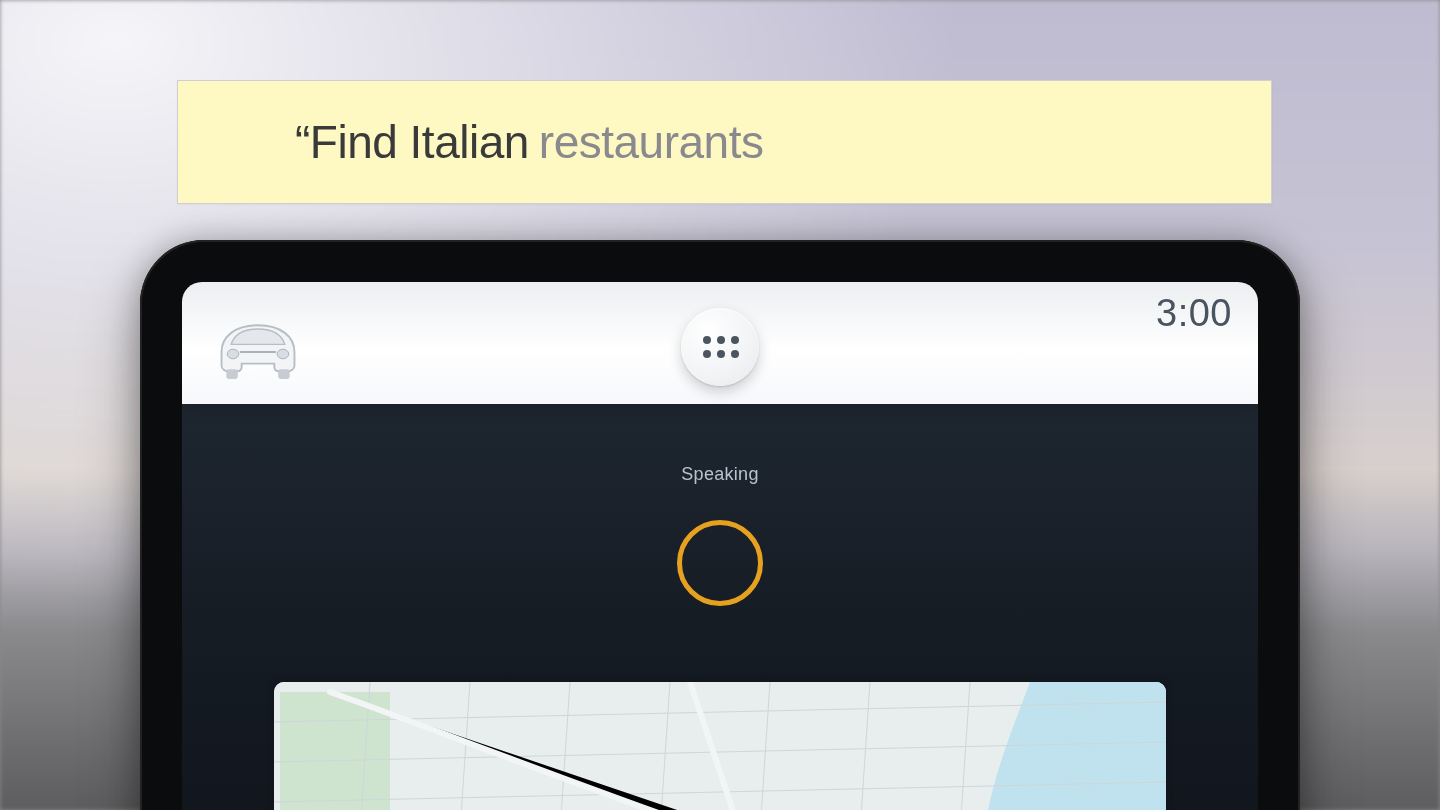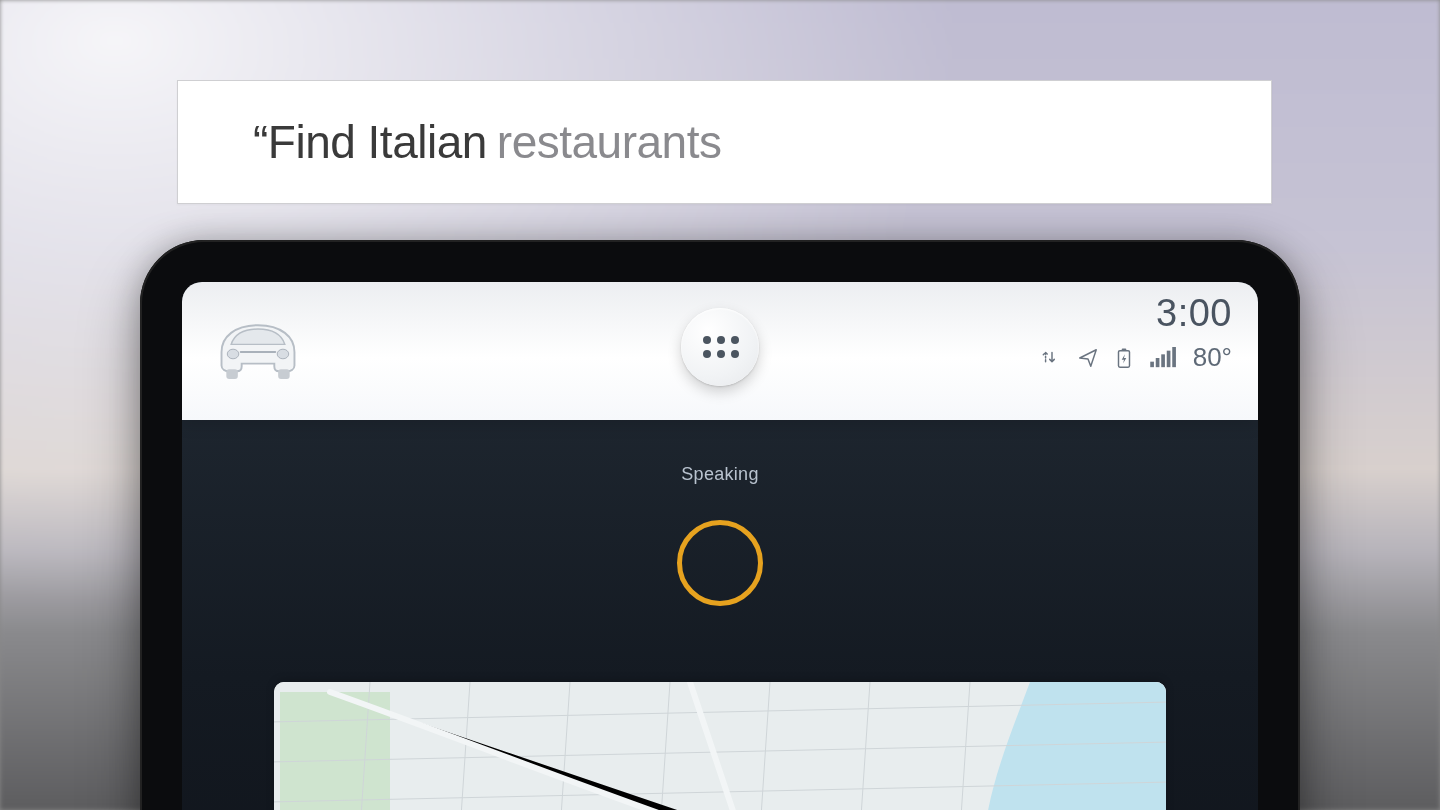--- a/index.html
+++ b/index.html
@@ -22,26 +22,26 @@
     filter: blur(2px);
   }
 
   
   .caption-bar {
     position: absolute;
     left: 177px;
     top: 80px;
     width: 1095px;
     height: 124px;
-    background: #ffffff;
+    background: #fef9c3;
     border: 1px solid #cfcfd2;
     box-shadow: 0 1px 2px rgba(0,0,0,0.04);
     display: flex;
     align-items: center;
-    padding-left: 75px;
+    padding-left: 117px;
     box-sizing: border-box;
   }
   .caption-text {
     font-size: 46px;
     font-weight: 400;
     color: #3b3b3b;
     letter-spacing: -0.5px;
     white-space: nowrap;
   }
   .caption-text .part1 { color: #3a3a3a; }
@@ -69,21 +69,21 @@
     bottom: 0;                 
     background: linear-gradient(180deg, #222b35 0%, #141a22 60%, #10141b 100%);
     border-radius: 20px 20px 0 0;
     overflow: hidden;
   }
 
   
   .status-bar {
     position: absolute;
     left: 0; right: 0; top: 0;
-    height: 138px;
+    height: 122px;
     background: linear-gradient(180deg, #eceef1 0%, #ffffff 55%, #f6f8fb 100%);
     box-shadow: 0 6px 14px rgba(0,0,0,0.12);
   }
 
   .car-icon {
     position: absolute;
     left: 28px;
     top: 24px;
     width: 96px;
     height: 82px;
@@ -227,51 +227,20 @@
             <span></span>
             <span></span>
             <span></span>
             <span></span>
             <span></span>
         </span>
       </div>
 
       <div class="status-right">
         <div class="clock">3:00</div>
-        <div class="status-row">
-
-          <svg class="status-icon" viewBox="0 0 24 24">
-            <g stroke="#6a7480" stroke-width="1.6" fill="none" stroke-linecap="round">
-              <path d="M5 16 L5 6 M2.5 8.5 L5 6 L7.5 8.5" stroke-dasharray="2 2"></path>
-              <path d="M12 6 L12 16 M9.5 13.5 L12 16 L14.5 13.5"></path>
-            </g>
-          </svg>
-
-          <svg class="status-icon" viewBox="0 0 24 24">
-            <path d="M3 12 L21 3 L15 21 L12 13 Z" fill="none" stroke="#6a7480" stroke-width="1.6" stroke-linejoin="round"></path>
-          </svg>
-
-          <svg class="status-icon" viewBox="0 0 24 24">
-            <rect x="6" y="4" width="12" height="18" rx="1.5" fill="none" stroke="#6a7480" stroke-width="1.6"></rect>
-            <rect x="9.5" y="1.5" width="5" height="2.5" rx="1" fill="#6a7480"></rect>
-            <path d="M13 8 L9.5 14 L12 14 L11 18 L14.5 12 L12 12 Z" fill="#6a7480"></path>
-          </svg>
-
-          <svg class="status-icon signal-icon" viewBox="0 0 32 24">
-            <g fill="#6a7480">
-              <rect x="1" y="16" width="4" height="6"></rect>
-              <rect x="7" y="12" width="4" height="10"></rect>
-              <rect x="13" y="8" width="4" height="14"></rect>
-              <rect x="19" y="4" width="4" height="18"></rect>
-              <rect x="25" y="0" width="4" height="22"></rect>
-            </g>
-          </svg>
-
-          <span class="temp">80°</span>
-        </div>
       </div>
     </div>
 
     <div class="speaking-label">Speaking</div>
     <div class="listen-ring"></div>
 
     <div class="map">
       <svg viewBox="0 0 900 300" preserveAspectRatio="xMidYMid slice">
 
         <rect x="0" y="0" width="900" height="300" fill="#e8edee"></rect>

